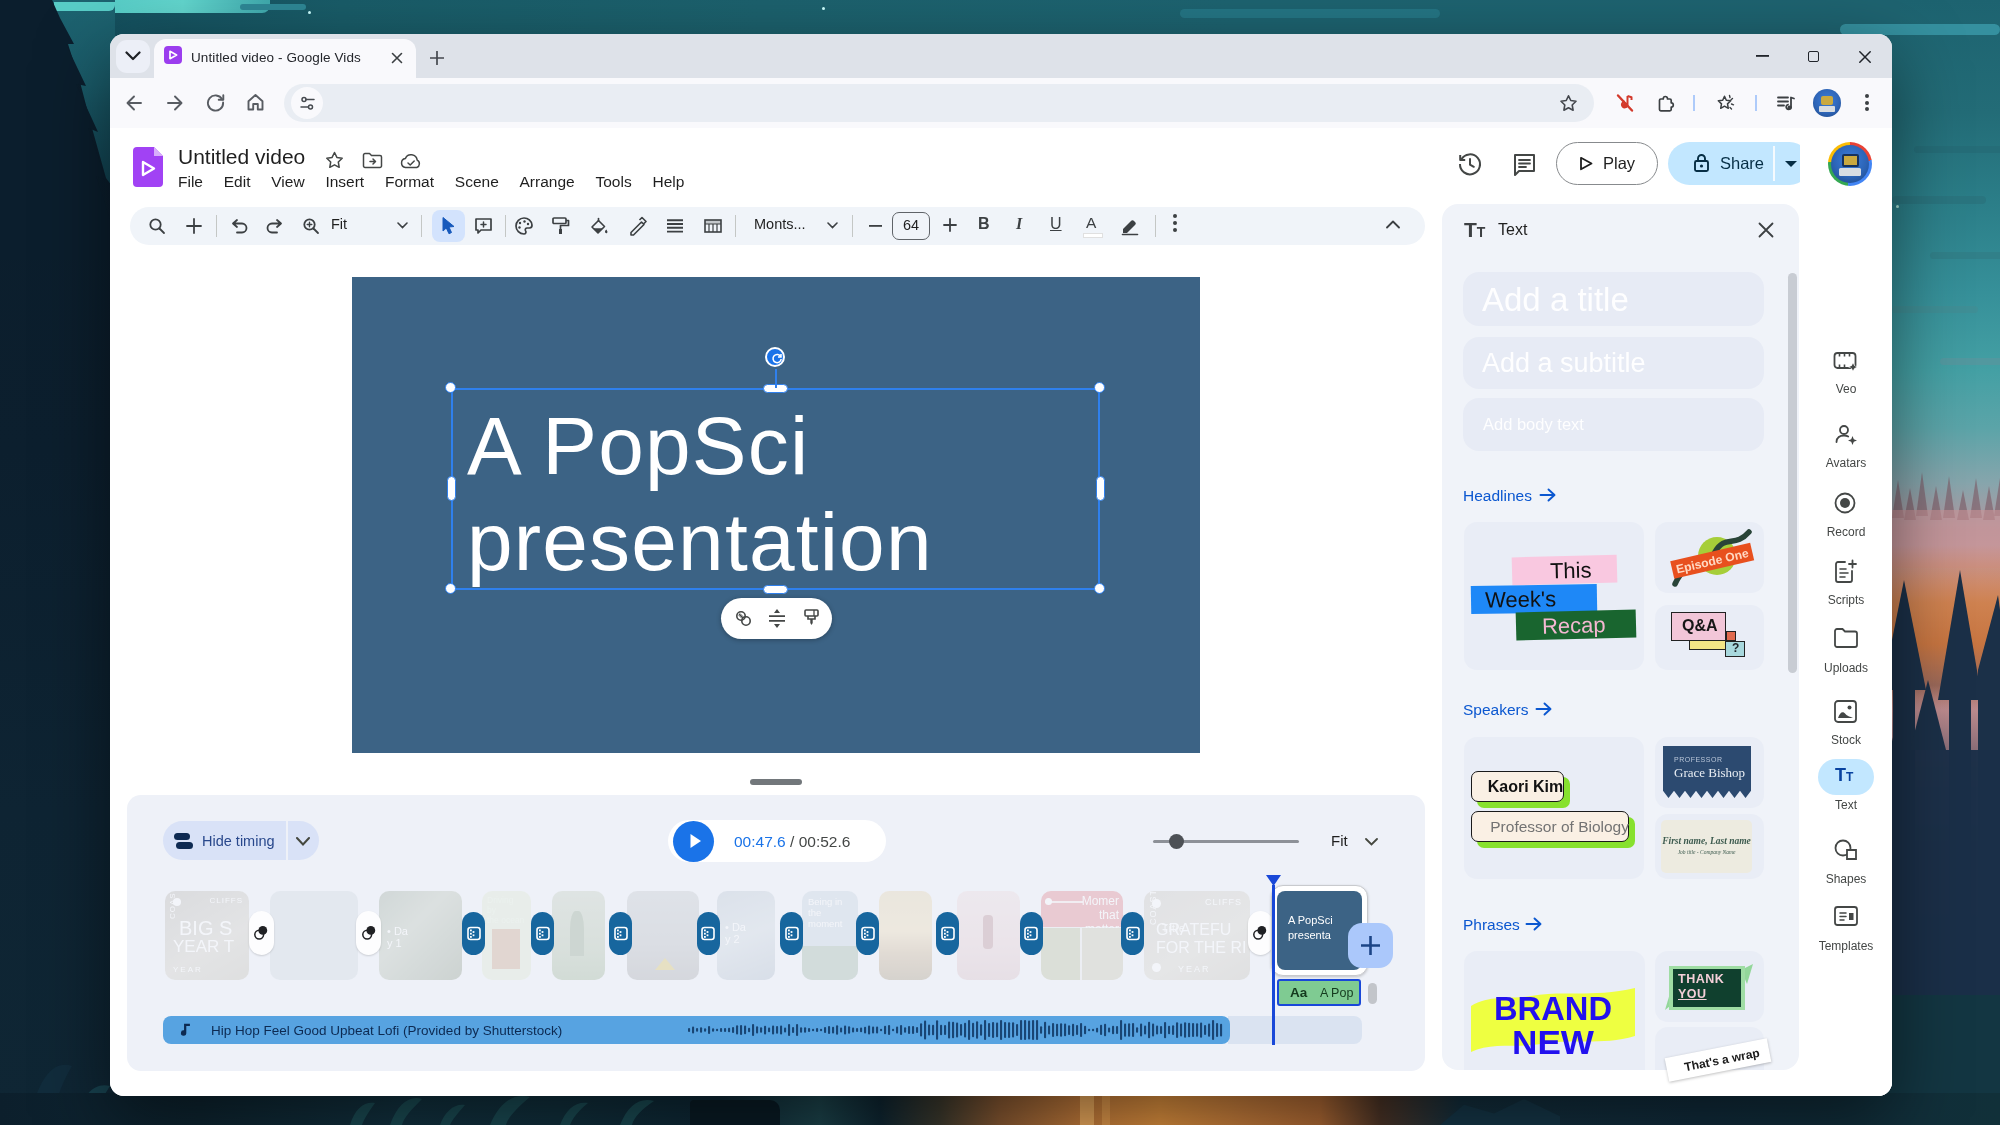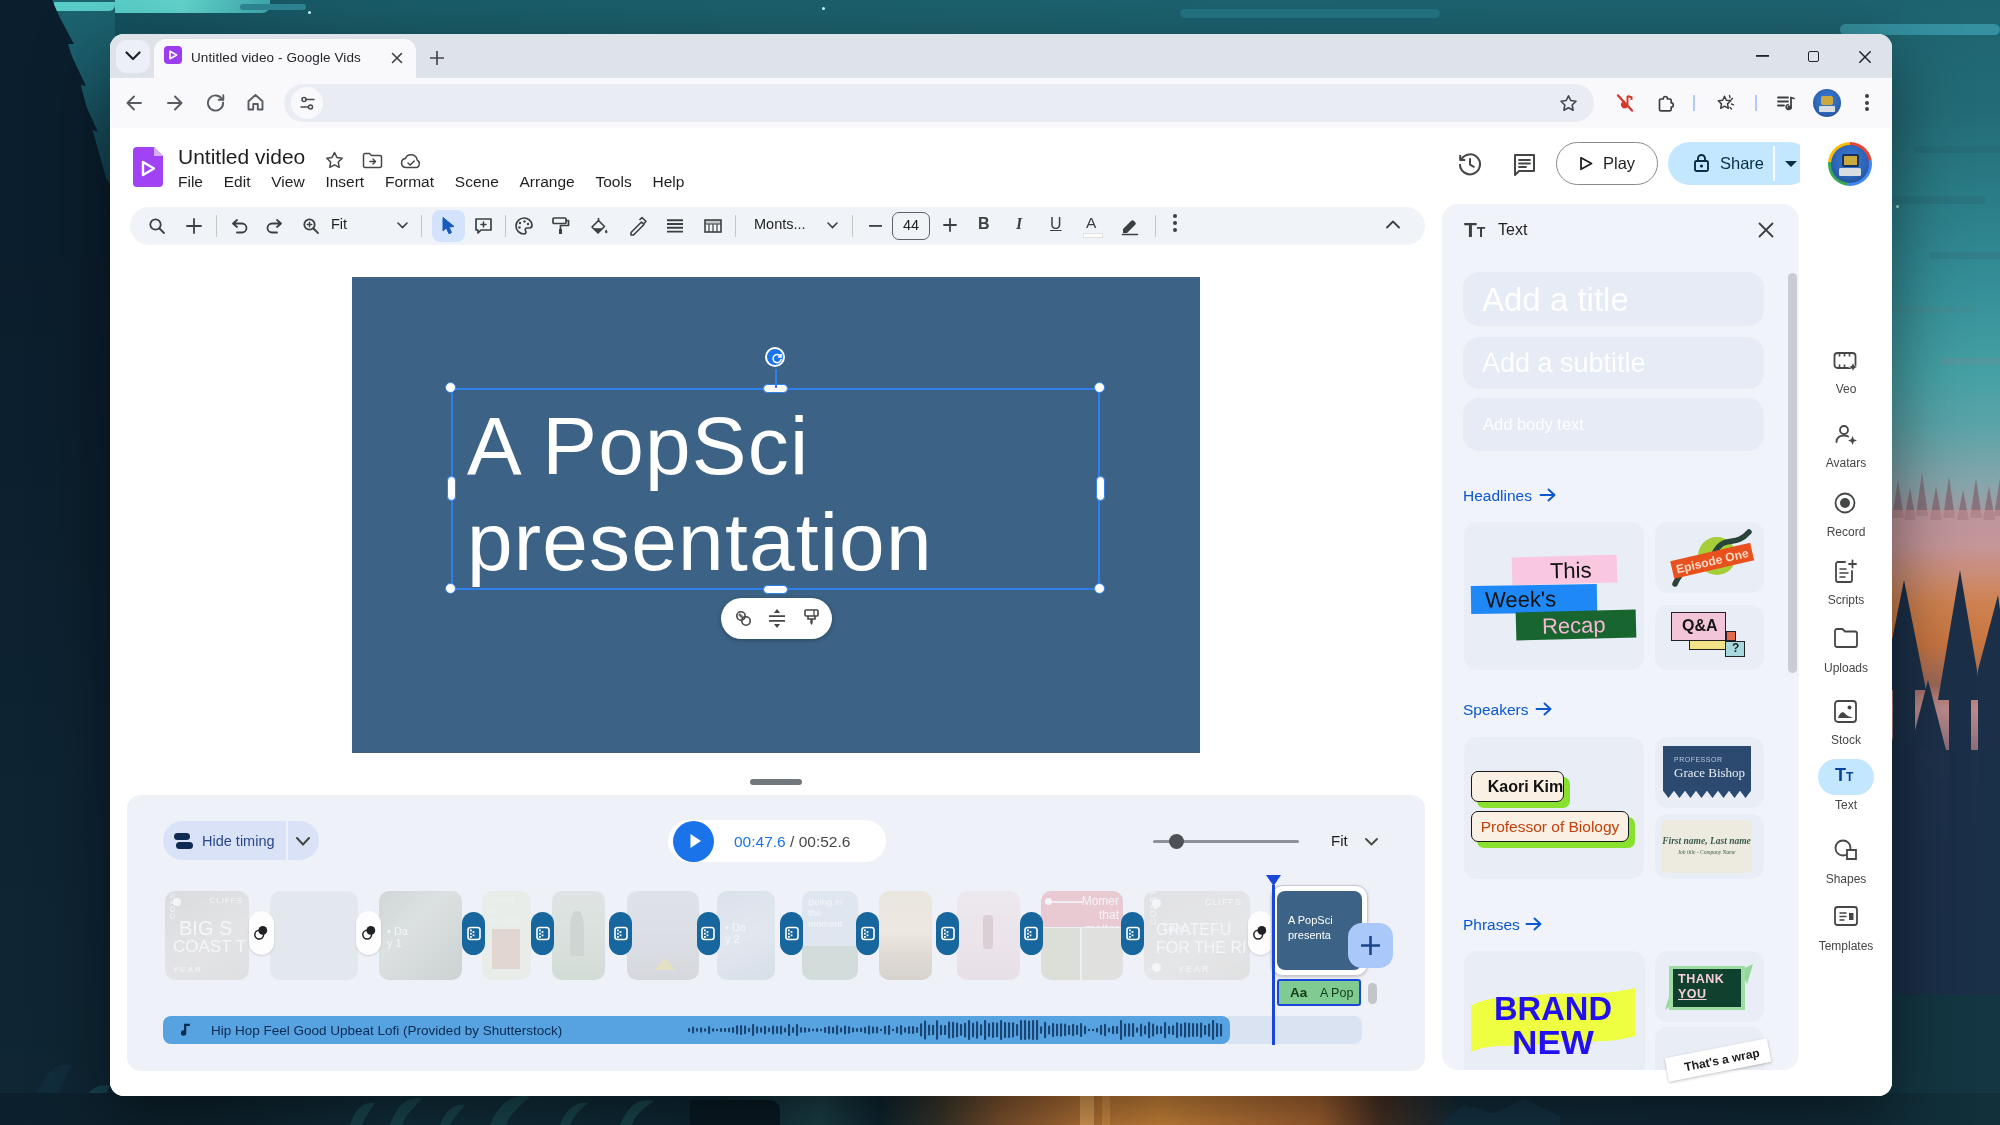--- a/index.html
+++ b/index.html
@@ -300,21 +300,21 @@
   <div class="abs" style="left:625px;top:181px;width:1px;height:22px;background:#c4c7c5;"></div>
   <div class="abs" style="left:644px;top:182px;font-size:14.5px;color:#1f1f1f;">Monts...</div>
   <svg class="abs" style="left:717px;top:188px;" width="11" height="7" viewBox="0 0 11 7">
       <path d="M1 1 L5.5 5.5 L10 1" fill="none" stroke="#3c4043" stroke-width="1.6" stroke-linecap="round"></path>
     </svg>
   <div class="abs" style="left:742px;top:181px;width:1px;height:22px;background:#c4c7c5;"></div>
   <svg class="abs" style="left:759px;top:191px;" width="13" height="2" viewBox="0 0 13 2">
       <rect width="13" height="1.8" fill="#3c4043"></rect>
     </svg>
   <div class="abs" style="left:782px;top:178px;width:38px;height:28px;border:1.5px solid #5f6368;border-radius:7px;"></div>
-  <div class="abs" style="left:782px;top:183px;width:38px;text-align:center;font-size:14.5px;color:#1f1f1f;">44</div>
+  <div class="abs" style="left:782px;top:183px;width:38px;text-align:center;font-size:14.5px;color:#1f1f1f;">64</div>
   <svg class="abs" style="left:833px;top:184px;" width="14" height="14" viewBox="0 0 14 14">
       <path d="M7 1 V13 M1 7 H13" stroke="#3c4043" stroke-width="1.8" stroke-linecap="round"></path>
     </svg>
   <div class="abs" style="left:868px;top:181px;font-size:16px;font-weight:700;color:#3c4043;">B</div>
   <div class="abs" style="left:906px;top:181px;font-size:16px;font-style:italic;font-weight:600;color:#3c4043;font-family:'Liberation Serif',serif;">I</div>
   <div class="abs" style="left:940px;top:181px;font-size:16px;font-weight:500;color:#3c4043;text-decoration:underline;">U</div>
   <div class="abs" style="left:976px;top:180px;font-size:15.5px;font-weight:500;color:#3c4043;">A</div>
   <div class="abs" style="left:973px;top:199px;width:20px;height:5px;background:#fff;border:1px solid #e0e0e0;"></div>
   <svg class="abs" style="left:1010px;top:182px;" width="20" height="20" viewBox="0 0 20 20">
     <path d="M3 13 L11 5 A1.8 1.8 0 0 1 14 5 L15 6 A1.8 1.8 0 0 1 15 9 L7 17 H3 Z" fill="#3c4043"></path>
@@ -395,21 +395,21 @@
 .clip{position:absolute;top:857px;height:89px;border-radius:10px;overflow:hidden;opacity:.34;}
 .clip .in{position:absolute;inset:0;}
 </style>
 <div class="clip" style="left:55px;width:84px;">
       <div class="in" style="background:linear-gradient(150deg,#b6b3ae,#cfccc2 60%,#c2beb2);"></div>
       <div class="in" style="font-size:8px;color:#fff;letter-spacing:1px;">
         <span style="position:absolute;right:6px;top:5px;">CLIFFS</span>
         <span style="position:absolute;left:3px;top:28px;transform:rotate(-90deg);transform-origin:0 0;">COAST</span>
         <span style="position:absolute;left:8px;bottom:6px;letter-spacing:2px;">YEAR</span>
         <span style="position:absolute;left:14px;top:26px;font-size:20px;letter-spacing:0;">BIG S</span>
-        <span style="position:absolute;left:8px;top:46px;font-size:17px;letter-spacing:0;">COAST T</span>
+        <span style="position:absolute;left:8px;top:46px;font-size:17px;letter-spacing:0;">YEAR T</span>
       </div>
       <div style="position:absolute;left:8px;top:7px;width:8px;height:8px;border-radius:50%;background:#fff;"></div>
     </div>
 <div class="clip" style="left:160px;width:88px;">
       <div class="in" style="background:#cfd8e0;"></div>
     </div>
 <div class="clip" style="left:269px;width:83px;">
       <div class="in" style="background:linear-gradient(135deg,#9aa89a 0%,#b9c2b4 40%,#8d9a88 100%);"></div>
       <div class="in" style="font-size:11px;color:#fff;">
         <span style="position:absolute;left:8px;top:34px;">• Da<br>y 1</span>
@@ -804,21 +804,21 @@
     </svg>
 
   <div class="abs" style="left:1354px;top:703px;width:180px;height:142px;border-radius:13px;background:#e9edf6;"></div>
   <div class="abs" style="left:1545px;top:703px;width:109px;height:71px;border-radius:13px;background:#e9edf6;"></div>
   <div class="abs" style="left:1545px;top:780px;width:109px;height:65px;border-radius:13px;background:#e9edf6;"></div>
   <div class="abs" style="left:1367px;top:743px;width:93px;height:31px;background:#87e12e;border-radius:7px;"></div>
   <div class="abs" style="left:1361px;top:737px;width:93px;height:31px;background:#faf0e4;border:1.5px solid #1a1a1a;border-radius:7px;"></div>
   <div class="abs" style="left:1361px;top:737px;width:93px;height:31px;line-height:31px;text-align:center;font-size:16px;font-weight:700;color:#111;padding-left:16px;">Kaori Kim</div>
   <div class="abs" style="left:1367px;top:783px;width:158px;height:31px;background:#87e12e;border-radius:7px;"></div>
   <div class="abs" style="left:1361px;top:777px;width:158px;height:31px;background:#faf0e4;border:1.5px solid #1a1a1a;border-radius:7px;"></div>
-  <div class="abs" style="left:1361px;top:777px;width:158px;height:31px;line-height:31px;text-align:center;font-size:15.5px;color:#c2410c;">Professor of Biology</div>
+  <div class="abs" style="left:1361px;top:777px;width:158px;height:31px;line-height:31px;text-align:right;font-size:15.5px;color:#737373;">Professor of Biology</div>
 
   <div class="abs" style="left:1553px;top:712px;width:88px;height:52px;background:#2c4a70;clip-path:polygon(0 0,100% 0,100% 86%,93.75% 100%,87.5% 86%,81.25% 100%,75% 86%,68.75% 100%,62.5% 86%,56.25% 100%,50% 86%,43.75% 100%,37.5% 86%,31.25% 100%,25% 86%,18.75% 100%,12.5% 86%,6.25% 100%,0 86%);"></div>
   <div class="abs" style="left:1564px;top:722px;font-size:7px;letter-spacing:.5px;color:#b9c6d8;">PROFESSOR</div>
   <div class="abs" style="left:1564px;top:731px;font-size:13px;color:#e8edf3;font-family:'Liberation Serif',serif;">Grace Bishop</div>
 
   <div class="abs" style="left:1551px;top:786px;width:91px;height:53px;background:#edebe0;border-radius:5px;"></div>
   <div class="abs" style="left:1551px;top:802px;width:91px;text-align:center;font-size:9.5px;font-style:italic;font-weight:700;color:#3e5c50;font-family:'Liberation Serif',serif;">First name, Last name</div>
   <div class="abs" style="left:1551px;top:815px;width:91px;text-align:center;font-size:5.5px;font-style:italic;color:#3e5c50;font-family:'Liberation Serif',serif;">Job title - Company Name</div>
 
 <div class="abs" style="left:1353px;top:882px;font-size:15.5px;font-weight:500;color:#0b57d0;">Phrases</div>

